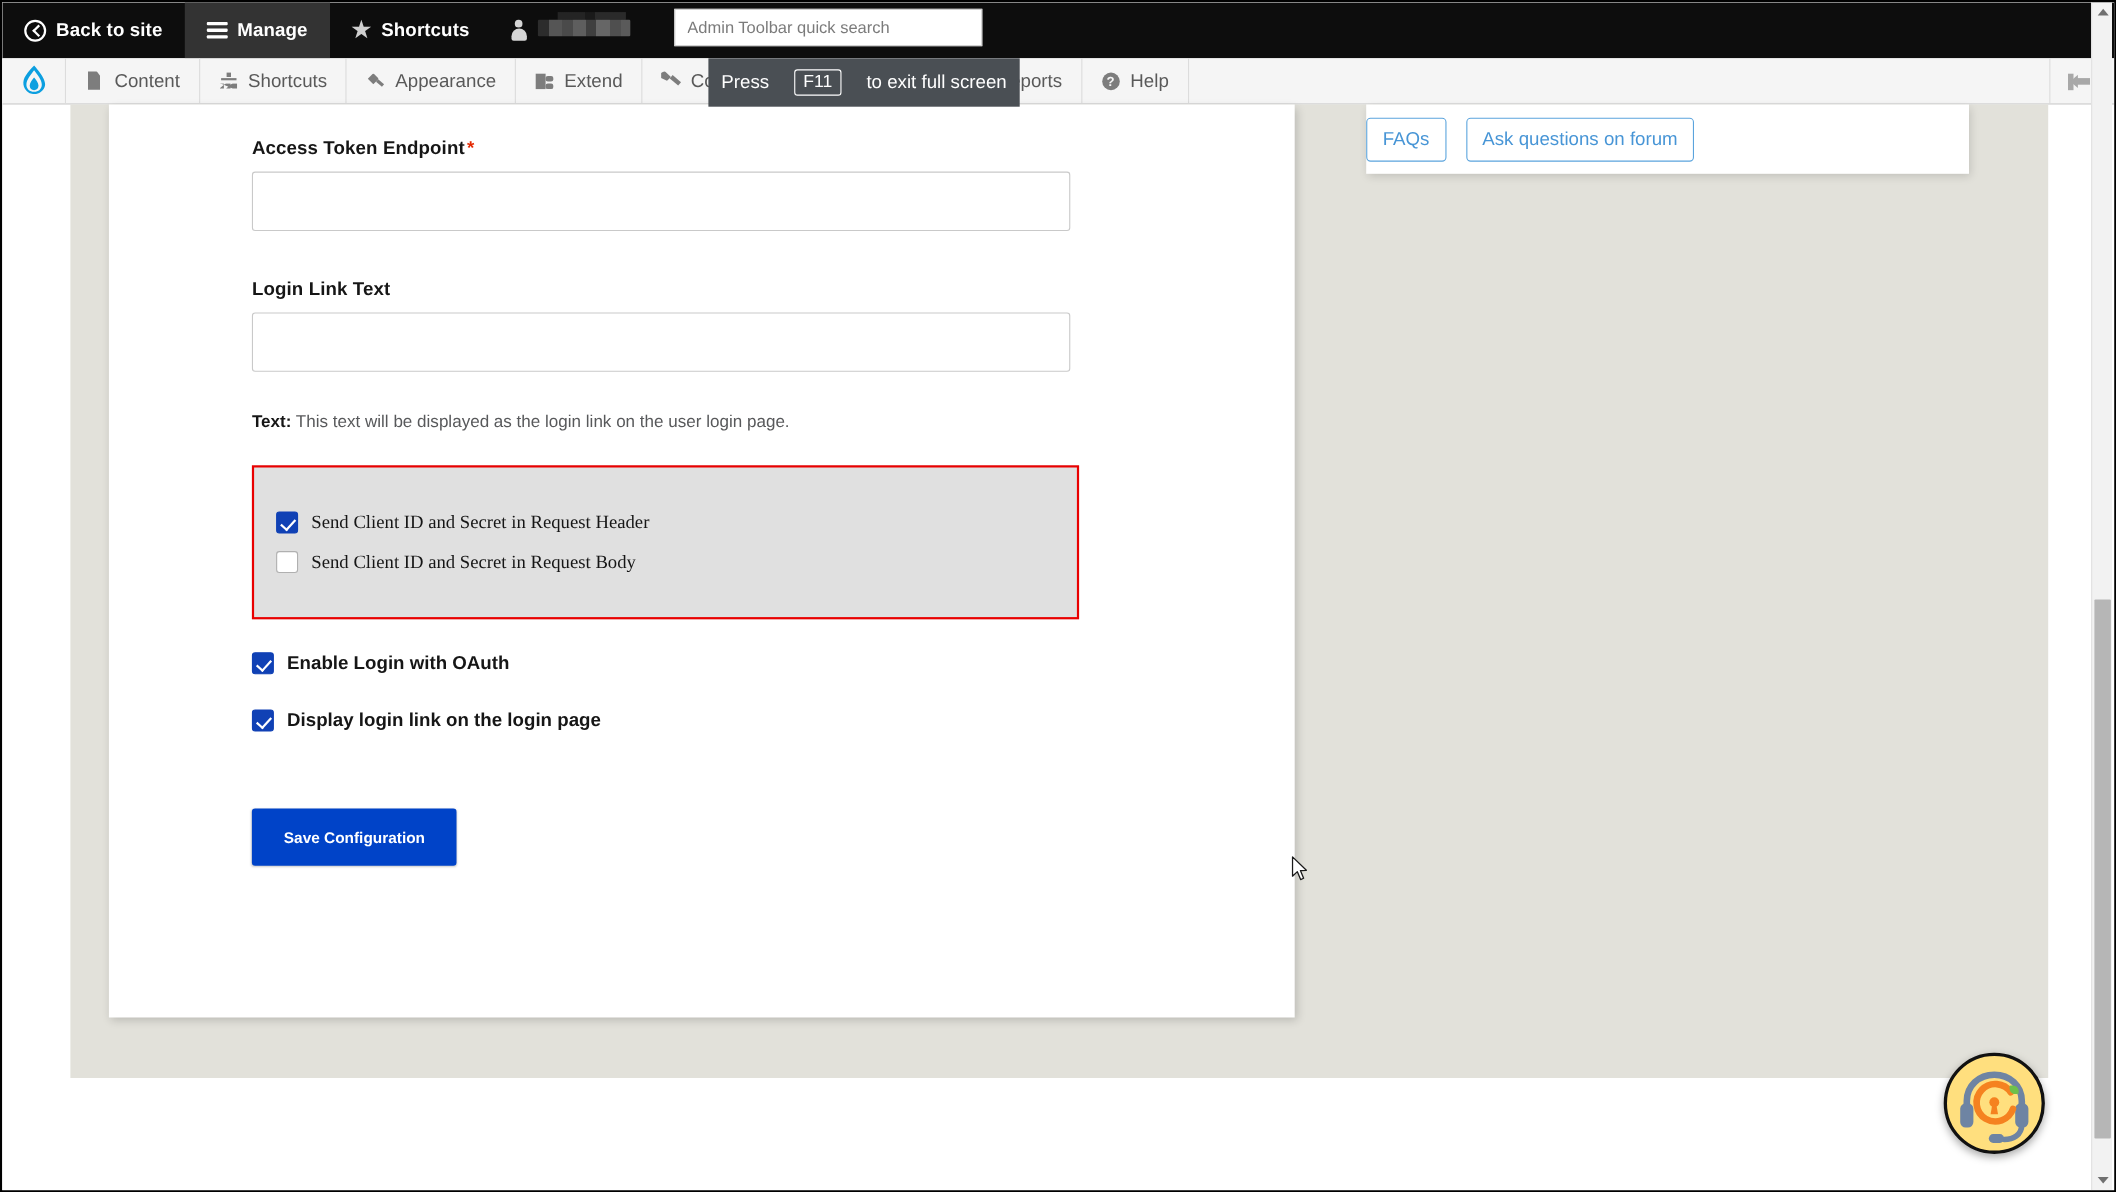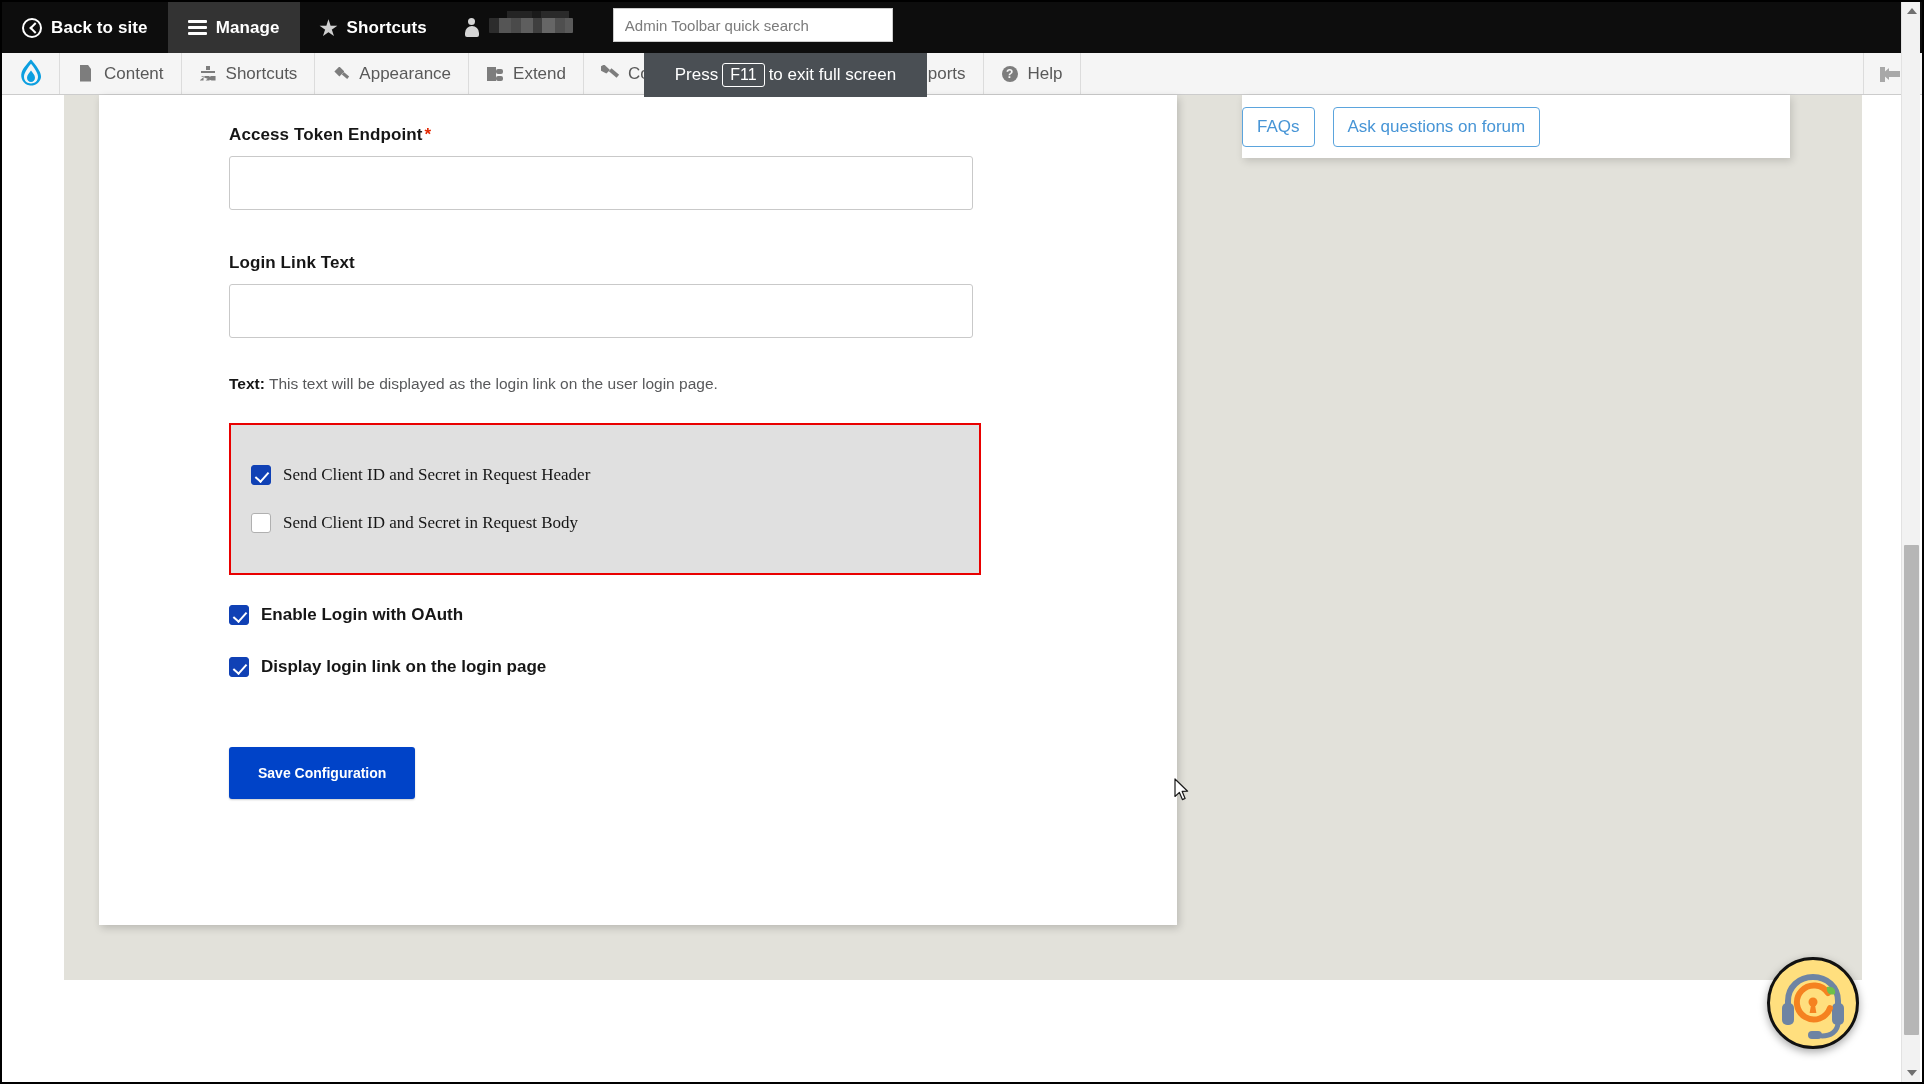--- a/index.html
+++ b/index.html
@@ -185,21 +185,21 @@
     font-size:12px;font-weight:bold;text-align:center;line-height:18px;font-family:"Liberation Sans",sans-serif;}
 
   
   .fs-hint {
     position: absolute;
     left: 642px; top: 51px;
     width: 283px; height: 44px;
     background: #4a4f54;
     color: #ffffff;
     display: flex; align-items: center; justify-content: center;
-    gap: 4px;
+    gap: 23px;
     font-size: 17px;
     z-index: 40;
   }
   .fs-key {
     border: 1.6px solid #ffffff;
     border-radius: 3px;
     padding: 3px 7px;
     font-size: 16px;
     line-height: 1;
   }
@@ -255,21 +255,21 @@
   .hl-box {
     position: relative;
     width: 752px;
     border: 2px solid #e90000;
     background: #e0e0e0;
     padding: 40px 0 40px 20px;
     margin-bottom: 30px;
     font-family: Liberation Serif, serif;
   }
   .cb-row { display: flex; align-items: center; gap: 12px; }
-  .cb-row + .cb-row { margin-top: 28px; }
+  .cb-row + .cb-row { margin-top: 16px; }
 
   .cbx {
     width: 20px; height: 20px; flex: none;
     border-radius: 3px;
     position: relative;
     cursor: pointer;
   }
   .cbx.off { background: #ffffff; border: 1px solid #b0b0b0; }
   .cbx.on  { background: #1041b5; border: 1px solid #1041b5; }
   .cbx.on::after {

